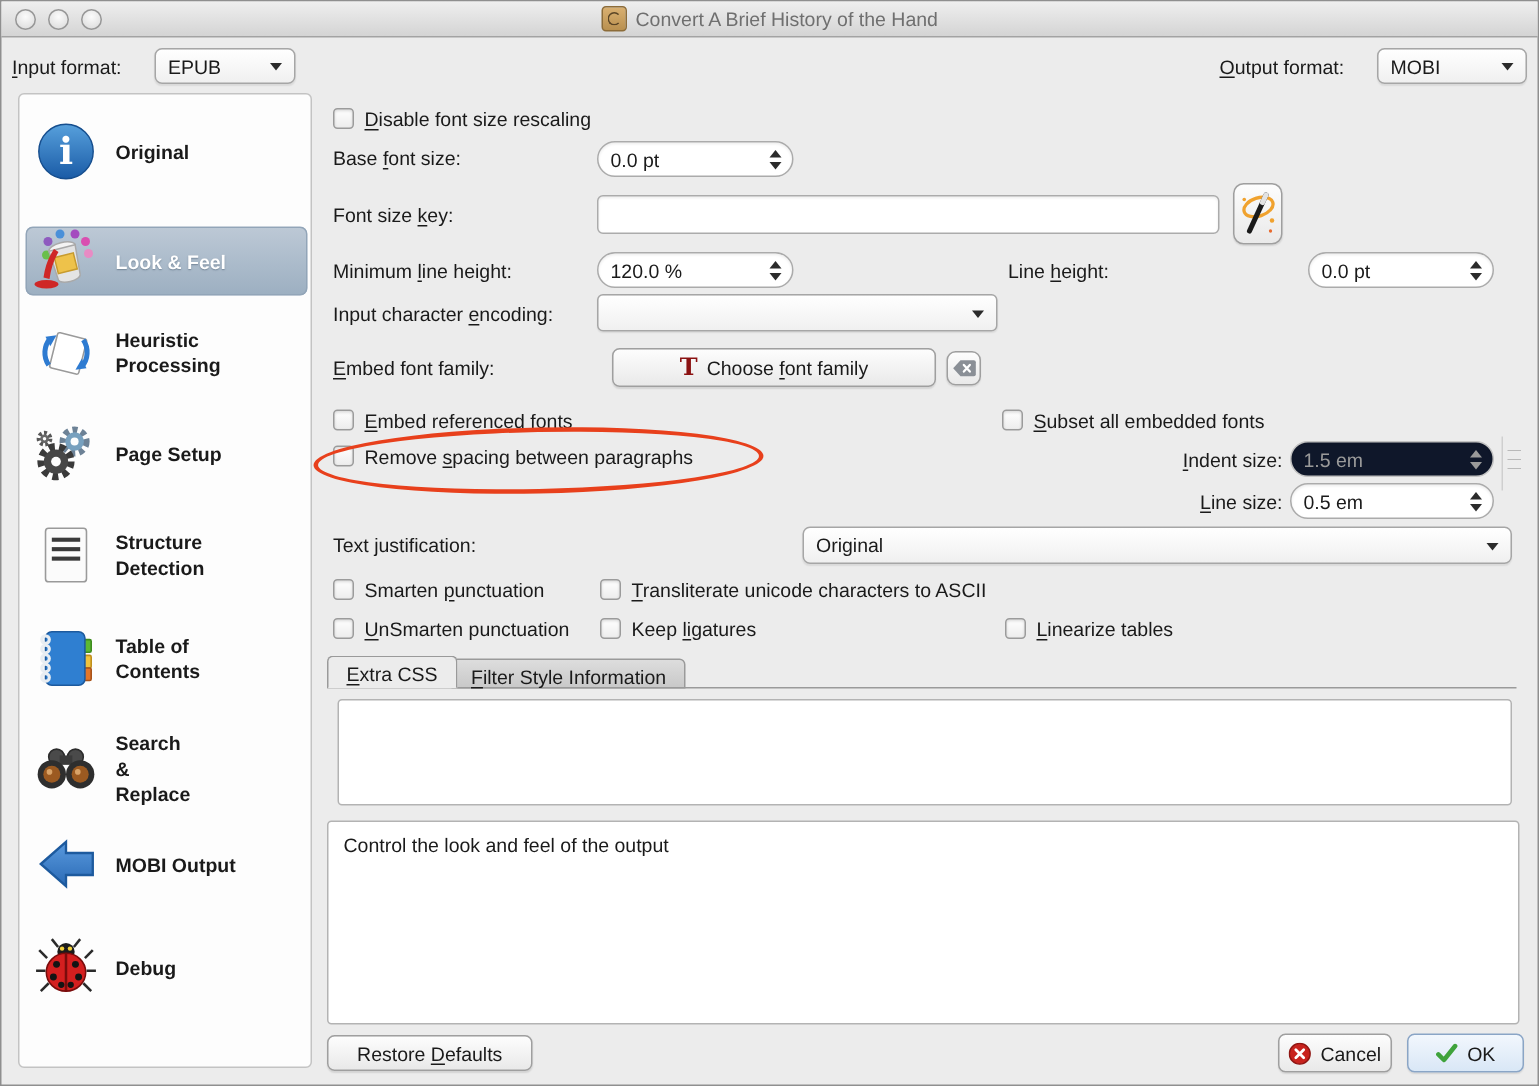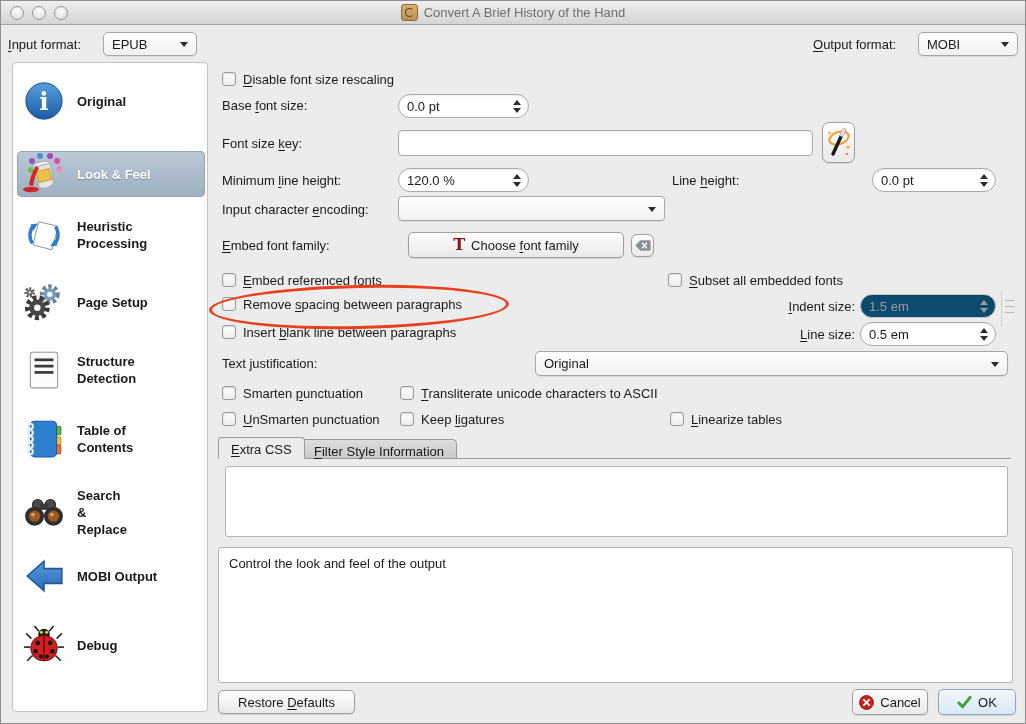--- a/index.html
+++ b/index.html
@@ -32,21 +32,21 @@
   
   .lbl{position:absolute;height:16px;line-height:16px;white-space:nowrap;}
   .mk{text-decoration:underline;text-underline-offset:2px;}
   .cbrow{position:absolute;display:flex;align-items:center;gap:7px;height:18px;}
   .cb{width:14px;height:14px;border:1px solid #9b9b9b;border-radius:3px;background:linear-gradient(#ffffff,#ededed);box-shadow:inset 0 1px 2px rgba(0,0,0,.15);flex:0 0 14px;box-sizing:border-box;}
   .spin{position:absolute;height:24px;border:1px solid #ababab;border-radius:12px;background:#fff;display:flex;align-items:center;box-sizing:border-box;padding-left:8px;box-shadow:inset 0 1px 2px rgba(0,0,0,.08);}
   .spin .sval{flex:1;}
   .spin .arrs{width:18px;display:flex;flex-direction:column;align-items:center;gap:3px;padding-right:2px;}
   .tri-up{width:0;height:0;border-left:4px solid transparent;border-right:4px solid transparent;border-bottom:5px solid #2b2b2b;}
   .tri-dn{width:0;height:0;border-left:4px solid transparent;border-right:4px solid transparent;border-top:5px solid #2b2b2b;}
-  .spin.disabled{background:#0c4a6e;border-color:#c2c2c2;color:#9a9a9a;padding-left:8px;}
+  .spin.disabled{background:#0f172a;border-color:#c2c2c2;color:#9a9a9a;padding-left:8px;}
   .spin.disabled .tri-up{border-bottom-color:#9a9a9a;}
   .spin.disabled .tri-dn{border-top-color:#9a9a9a;}
   .tinput{position:absolute;height:26px;border:1px solid #ababab;border-radius:4px;background:#fff;box-sizing:border-box;box-shadow:inset 0 1px 2px rgba(0,0,0,.08);font-family:"Liberation Sans",sans-serif;font-size:13px;padding:0 6px;}
   .btn{border:1px solid #9f9f9f;border-radius:5px;background:linear-gradient(#fdfdfd,#e9e9e9);display:flex;align-items:center;justify-content:center;gap:6px;box-sizing:border-box;font-size:13px;box-shadow:0 1px 1px rgba(0,0,0,.1);}
   .btn.blue{background:linear-gradient(#f2f7fd,#d9e7f6);border-color:#8aa5c6;}
 
   
   .tab{position:absolute;height:22px;display:flex;justify-content:center;padding:4px 12px;border:1px solid #9a9a9a;border-top-left-radius:4px;border-top-right-radius:4px;box-sizing:border-box;}
   .tab.active{background:#ececec;border-bottom-color:#ececec;z-index:2;}
   .tab.inactive{background:linear-gradient(#dddddd,#c9c9c9);height:20px;z-index:1;}
@@ -328,24 +328,20 @@
   </div>
   <span class="lbl" style="left:655px;top:299px;width:200px;text-align:right;"><span></span><span class="mk">I</span><span>ndent size:</span></span>
   <div class="spin disabled" style="left:860px;top:294px;width:136px;">
     <span class="sval">1.5 em</span>
     <span class="arrs">
         <span class="tri-up"></span>
         <span class="tri-dn"></span>
       </span>
   </div>
 
-  <div class="cbrow" style="left:222px;top:323px;">
-    <span class="cb"></span>
-    <span><span>Insert </span><span class="mk">b</span><span>lank line between paragraphs</span></span>
-  </div>
   <span class="lbl" style="left:655px;top:327px;width:200px;text-align:right;"><span></span><span class="mk">L</span><span>ine size:</span></span>
   <div class="spin" style="left:860px;top:322px;width:136px;">
     <span class="sval">0.5 em</span>
     <span class="arrs">
         <span class="tri-up"></span>
         <span class="tri-dn"></span>
       </span>
   </div>
 
   <div class="annot"></div>

